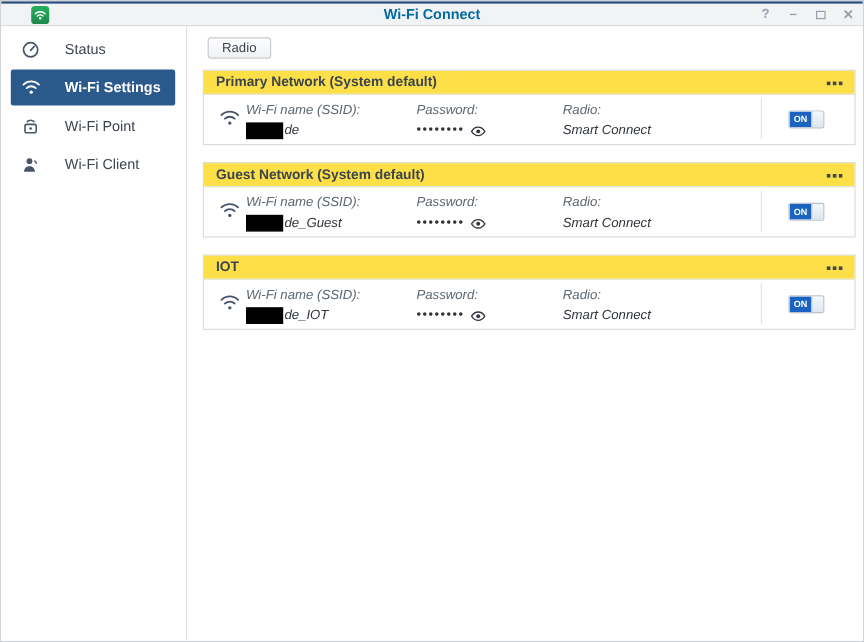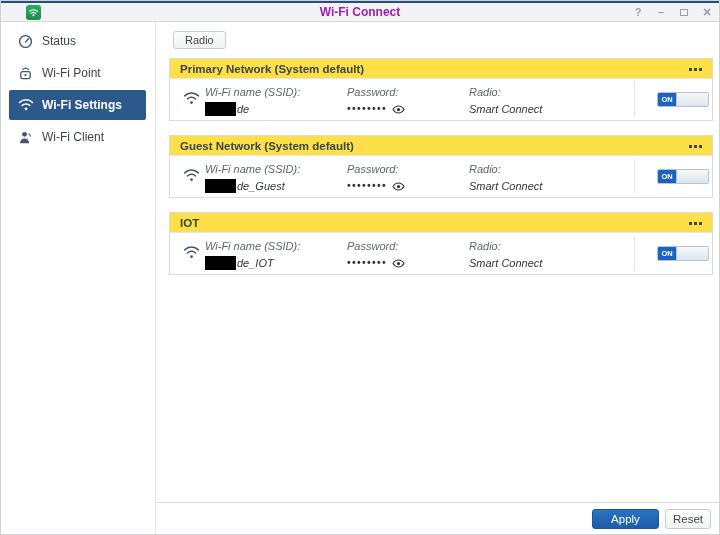--- a/index.html
+++ b/index.html
@@ -6,31 +6,31 @@
   body { background:#e9e9e9; font-family:"Liberation Sans", sans-serif; }
   .window{ position:relative; width:720px; height:535px; background:#fff; overflow:hidden;
            border:1px solid #cfd3d7; }
 
   
   .titlebar{ position:absolute; top:0; left:0; right:0; height:21px; background:#f1f3f5;
              border-top:2px solid #274e7d; border-bottom:1px solid #d7dadd; }
   .app-icon{ position:absolute; left:25px; top:2px; width:15px; height:15px; border-radius:3px;
              background:linear-gradient(#27ae60,#1d8a4c); display:flex; align-items:center; justify-content:center; }
   .win-title{ position:absolute; left:0; right:0; top:0; height:18px; line-height:18px; text-align:center;
-              font-size:12px; font-weight:bold; color:#a21caf; }
+              font-size:12px; font-weight:bold; color:#0369a1; }
   .win-controls{ position:absolute; right:5px; top:0; height:18px; display:flex; align-items:center; gap:9px; }
   .win-btn{ width:14px; height:14px; display:flex; align-items:center; justify-content:center;
             color:#98a1ab; font-size:11px; font-weight:bold; cursor:default; }
   .maximize-box{ width:8px; height:7px; border:1px solid #98a1ab; }
 
   
   .sidebar{ position:absolute; top:21px; left:0; width:155px; bottom:0; background:#fff;
             border-right:1px solid #e0e3e6; padding-top:4px; }
   .side-item{ height:30px; margin:0 9px 2px 8px; border-radius:2px; display:flex; align-items:center;
-              padding-left:8px; gap:8px; color:#3c4450; font-size:12px; cursor:pointer; }
+              padding-left:8px; gap:20px; color:#3c4450; font-size:12px; cursor:pointer; }
   .side-item .ic{ width:17px; height:17px; color:#46566a; display:flex; align-items:center; justify-content:center; }
   .side-item.selected{ background:#2b598c; color:#fff; font-weight:bold; }
   .side-item.selected .ic{ color:#fff; }
 
   
   .content{ position:absolute; top:21px; left:156px; right:0; bottom:0; background:#fff; }
   .tabbar{ position:relative; height:17px; border-bottom:1px solid #d5d8db; display:flex;
            align-items:center; padding-left:9px; }
   .tab{ position:relative; height:17px; line-height:16px; padding:0 10px; font-size:11px; color:#4a5258; cursor:pointer; }
   .tab.active{ color:#1c5493; font-weight:bold; }
@@ -52,21 +52,21 @@
   .card-body{ position:relative; height:41px; }
   .row-wifi-ic{ position:absolute; left:13px; top:12px; color:#42536b; }
   .col{ position:absolute; top:7px;font-style:italic; }
   .col .lbl{ font-size:11px; color:#5b6670; line-height:12px; }
   .col .val{ margin-top:4px; font-size:11px; color:#2f353b; line-height:14px; display:flex; align-items:flex-end; }
   .col-ssid{ left:35px; } .col-pass{ left:177px; } .col-radio{ left:299px; }
   .redact{ display:inline-block; width:31px; height:14px; background:#000; margin-right:1px; }
   .dots{ font-size:10px; font-weight:bold; letter-spacing:1.5px; color:#333; }
   .eye{ margin-left:5px; display:flex; cursor:pointer; color:#2f353b; }
   .vdiv{ position:absolute; left:464px; top:3px; height:34px; width:1px; background:#e2e4e7; }
-  .toggle{ position:absolute; left:487px; top:13px; width:52px; height:15px; border:1px solid #b9c3cf;
+  .toggle{ position:absolute; left:487px; top:13px; width:30px; height:15px; border:1px solid #b9c3cf;
            border-radius:2px; display:flex; overflow:hidden; cursor:pointer; }
   .toggle-on{ flex:0 0 18px; background:#1a63c0; color:#fff; font-size:7.5px; font-weight:bold;
               display:flex; align-items:center; justify-content:center; }
   .toggle-knob{ flex:1; background:linear-gradient(#f5f8fb,#dde5ee); border-left:1px solid #b7c2cf; }
 
   
   .footer{ position:absolute; left:0; right:0; bottom:0; height:32px; background:#fff;
            border-top:1px solid #d9dcdf; display:flex; align-items:center; justify-content:flex-end;
            gap:6px; padding-right:8px; }
   .btn{ height:20px; line-height:18px; font-size:11.5px; border-radius:3px; text-align:center; cursor:pointer; }
@@ -104,39 +104,39 @@
   <div class="sidebar">
     <div class="side-item">
       <span class="ic">
         <svg width="15" height="15" viewBox="0 0 16 16" fill="none" stroke="currentColor" stroke-width="1.5">
             <circle cx="8" cy="8" r="6.3"></circle>
             <path d="M8 8.5 11.2 5" stroke-linecap="round"></path>
           </svg>
       </span>
       <span>Status</span>
     </div>
+    <div class="side-item selected">
+      <span class="ic">
+        <svg width="16" height="14" viewBox="0 0 16 14" fill="none" stroke="currentColor" stroke-width="1.5" stroke-linecap="round">
+            <path d="M1.5 4.5a9.3 9.3 0 0 1 13 0"></path>
+            <path d="M4.2 7.4a5.5 5.5 0 0 1 7.6 0"></path>
+            <circle cx="8" cy="10.8" r="1.4" fill="currentColor" stroke="none"></circle>
+          </svg>
+      </span>
+      <span>Wi-Fi Settings</span>
+    </div>
     <div class="side-item">
       <span class="ic">
         <svg width="15" height="15" viewBox="0 0 16 16" fill="none" stroke="currentColor" stroke-width="1.4">
             <path d="M5 3.6a4.4 4.4 0 0 1 6 0" stroke-linecap="round"></path>
             <rect x="3" y="6" width="10" height="7.5" rx="1.8"></rect>
             <circle cx="8" cy="9.7" r="1.2" fill="currentColor" stroke="none"></circle>
           </svg>
       </span>
       <span>Wi-Fi Point</span>
-    </div>
-    <div class="side-item selected">
-      <span class="ic">
-        <svg width="16" height="14" viewBox="0 0 16 14" fill="none" stroke="currentColor" stroke-width="1.5" stroke-linecap="round">
-            <path d="M1.5 4.5a9.3 9.3 0 0 1 13 0"></path>
-            <path d="M4.2 7.4a5.5 5.5 0 0 1 7.6 0"></path>
-            <circle cx="8" cy="10.8" r="1.4" fill="currentColor" stroke="none"></circle>
-          </svg>
-      </span>
-      <span>Wi-Fi Settings</span>
     </div>
     <div class="side-item">
       <span class="ic">
         <svg width="15" height="15" viewBox="0 0 16 16" fill="currentColor">
             <circle cx="7" cy="4.6" r="2.6"></circle>
             <path d="M2.2 14c0-3.2 2.1-5 4.8-5s4.8 1.8 4.8 5z"></path>
             <path d="M11.5 3.5a3.6 3.6 0 0 1 2.3 3.4l-1.3-.1a2.4 2.4 0 0 0-1.5-2.2z"></path>
           </svg>
       </span>
       <span>Wi-Fi Client</span>
@@ -296,19 +296,15 @@
           <div class="toggle">
             <span class="toggle-on">ON</span>
             <span class="toggle-knob"></span>
           </div>
         </div>
       </div>
 
     </div>
 
     
-    <div class="footer">
-      <button class="btn btn-apply">Apply</button>
-      <button class="btn btn-reset">Reset</button>
-    </div>
 
   </div>
 </div>
 
 </body></html>

